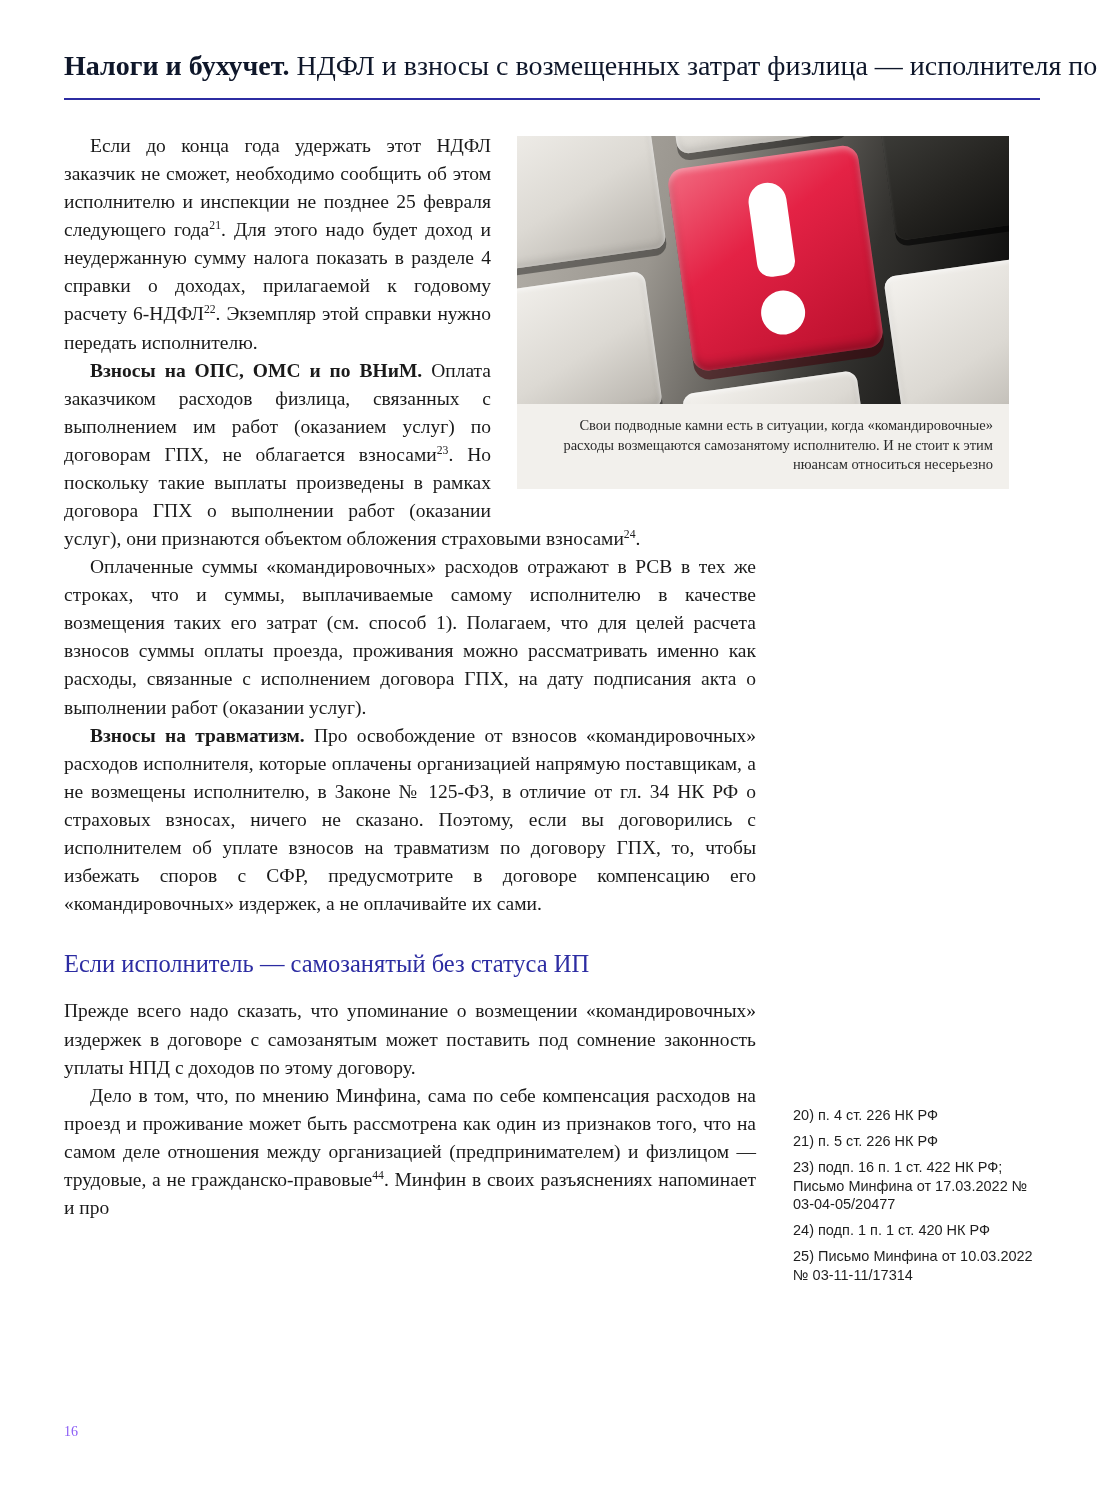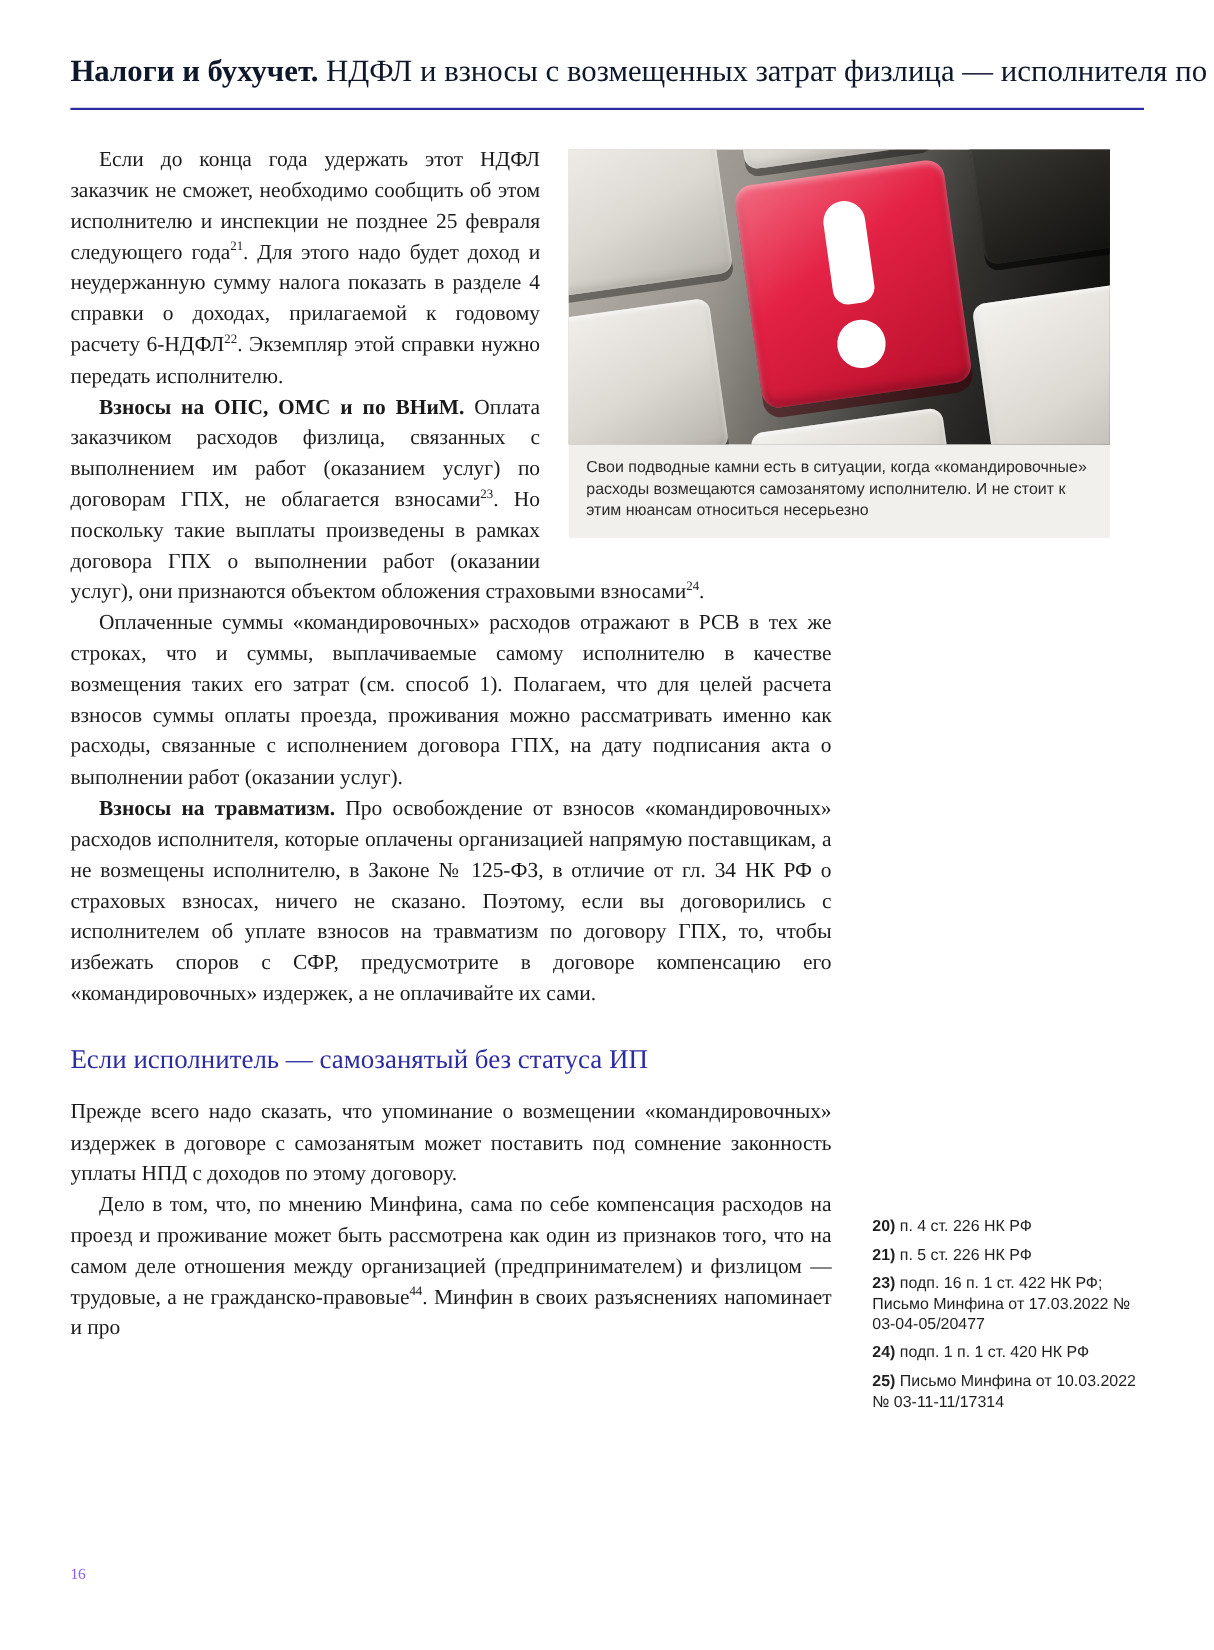--- a/index.html
+++ b/index.html
@@ -107,40 +107,40 @@
     width: 44px; height: 44px;
     margin: 15px auto 0 auto;
     background: #ffffff;
     border-radius: 50%;
   }
   .caption {
     width: 492px;
     box-sizing: border-box;
     background: #f2f0ec;
     padding: 12px 16px 14px 16px;
-    font-family: Liberation Sans, sans-serif;
+    font-family: Liberation Serif, serif;
     font-size: 14.5px;
     line-height: 1.35;
     color: #2b2b2b;
-    text-align: left;
+    text-align: right;
     text-indent: 0;
   }
 
   
   .footnotes {
     position: absolute;
     left: 793px; top: 1106px;
     width: 252px;
     font-family: "Liberation Sans", sans-serif;
     font-size: 14.5px;
     line-height: 1.3;
     color: #1e1e1e;
   }
   .footnote { margin: 0 0 7px 0; }
-  .footnote .fn-num { font-weight: bold; text-align: right; }
+  .footnote .fn-num { font-weight: normal; text-align: right; }
 
   
   .page-number {
     position: absolute;
     left: 64px; top: 1424px;
     font-size: 14px;
     color: #8b5cf6;
   }
 </style>
 </head>

